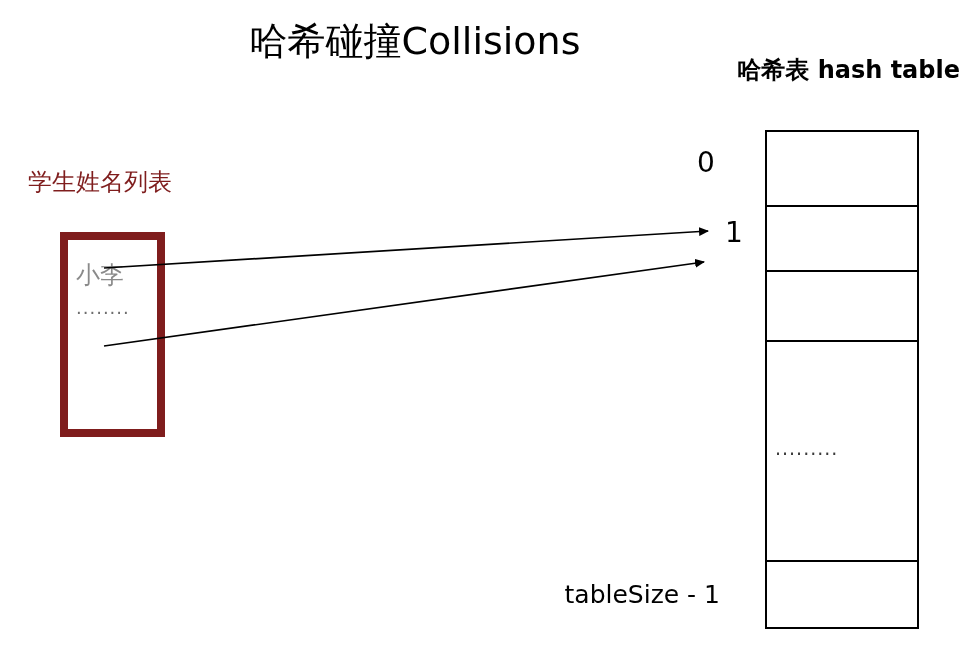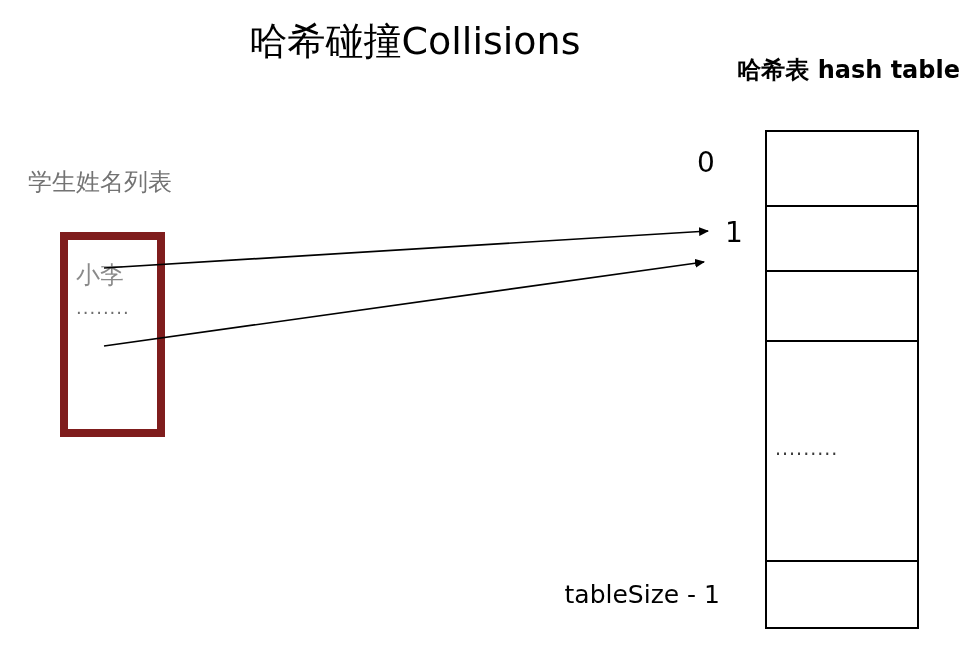--- a/index.html
+++ b/index.html
@@ -37,21 +37,21 @@
     text-align: right;
     font-size: 24px;
     font-weight: 700;
     color: #000000;
   }
   .student-list-label {
     position: absolute;
     left: 28px;
     top: 166px;
     font-size: 24px;
-    color: #737373;
+    color: #7f1d1d;
   }
   .student-box {
     position: absolute;
     left: 60px;
     top: 232px;
     width: 105px;
     height: 205px;
     border: 8px solid #7f1d1d;
     box-sizing: border-box;
     padding: 16px 0 0 8px;

